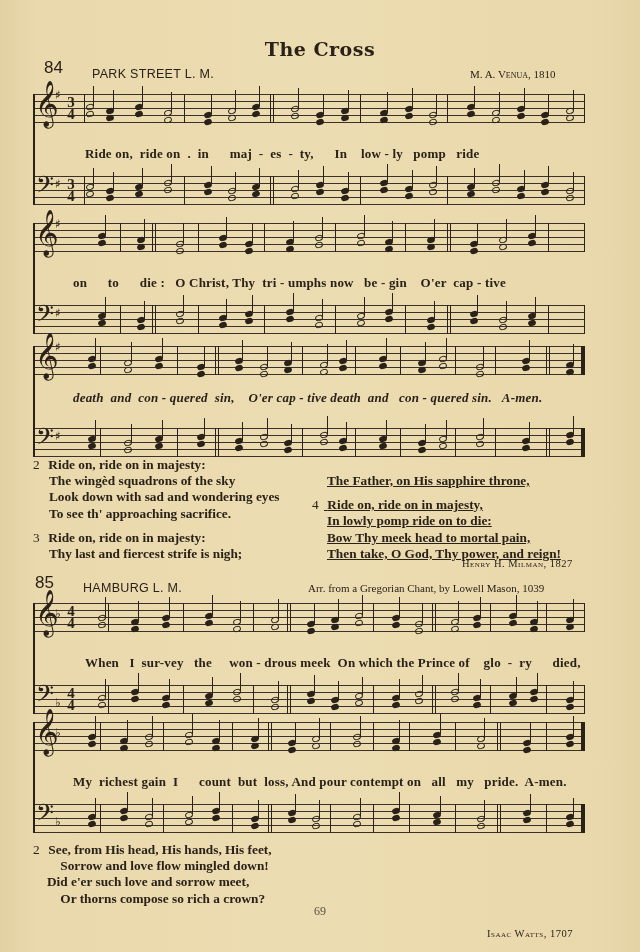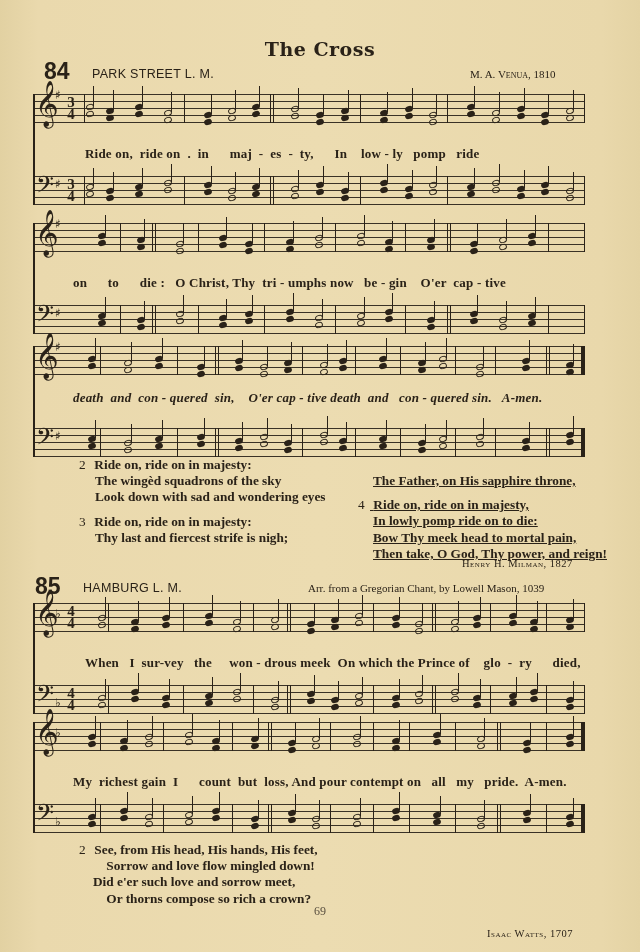--- a/index.html
+++ b/index.html
@@ -1,38 +1,38 @@
 <!DOCTYPE html>
 <html><head>
 <meta charset="utf-8">
 <style>
   html,body{margin:0;padding:0;}
   body{width:640px;height:952px;background:#e9d9ac;position:relative;overflow:hidden;font-family:"DejaVu Serif",serif;color:#2a2218;}
   .page{position:absolute;left:0;top:0;width:640px;height:952px;background:linear-gradient(90deg,#e2d1a2 0%,#ead9ad 6%,#ecdcb1 50%,#e9d8ab 94%,#e4d3a4 100%);}
   .title{position:absolute;top:38px;left:0;width:640px;text-align:center;font-family:"DejaVu Serif",serif;font-weight:bold;font-size:19px;letter-spacing:0.5px;}
-  .hymn-num{position:absolute;font-family:"Liberation Sans",sans-serif;font-size:23px;font-weight:bold;}
+  .hymn-num{position:absolute;font-family:"Liberation Sans",sans-serif;font-size:17px;}
   .tune{position:absolute;font-family:"Liberation Sans",sans-serif;font-size:12.5px;letter-spacing:0.3px;}
   .composer{position:absolute;font-family:"Liberation Serif",serif;font-size:11px;}
   .sc{font-variant:small-caps;}
   .system{position:absolute;left:33px;}
   .staff{position:absolute;left:0;height:32px;}
   .staff .line{position:absolute;left:0;right:0;height:1px;background:#3a3226;}
   .brace-line{position:absolute;left:0;width:2px;background:#2a2218;}
   .barline{position:absolute;width:1px;background:#2a2218;}
   .barline.thick{width:4px;}
   .clef{position:absolute;font-family:"DejaVu Sans",sans-serif;color:#2a2218;}
   .keysig{position:absolute;font-family:"DejaVu Sans",sans-serif;font-size:12px;}
   .timesig{position:absolute;font-family:"Liberation Serif",serif;font-weight:bold;font-size:15px;line-height:12px;text-align:center;}
   .note{position:absolute;width:8px;height:6px;border-radius:50%;background:#2a2218;transform:rotate(-20deg);}
   .note.half{background:transparent;border:1.5px solid #2a2218;width:6px;height:4px;}
   .stem{position:absolute;width:1px;background:#2a2218;}
   .lyrics{position:absolute;left:0;font-family:"Liberation Serif",serif;font-weight:bold;font-size:13px;white-space:pre;letter-spacing:0.2px;}
   .verses{position:absolute;font-family:"Liberation Serif",serif;font-weight:bold;font-size:13.3px;line-height:16.2px;}
   .verse{margin-bottom:8px;}
-  .vline{white-space:pre;margin-left:46px;}
+  .vline{white-space:pre;}
   .vnum{display:inline-block;width:12px;font-weight:normal;}
   .author{position:absolute;font-family:"Liberation Serif",serif;font-size:10.5px;font-variant:small-caps;letter-spacing:0.5px;}
   .pagenum{position:absolute;top:904px;left:0;width:640px;text-align:center;font-family:"Liberation Serif",serif;font-size:12px;color:#5a5040;}
 </style>
 </head>
 <body>
 
 <div class="page">
 
   <div class="title">The Cross</div>
@@ -458,20 +458,21 @@
         <div class="stem" style="left: 540px; top: 70px; height: 18px;"></div>
         <div class="lyrics" style="top: 44px; left: 40px; font-style: italic;">death  and  con - quered  sin,    O'er cap - tive death  and   con - quered sin.   A-men.</div>
       </div>
     </div>
 
   <div class="verses" style="left:33px;top:457px;width:300px;">
     <div class="verse">
       <div class="vline"><span class="vnum">2</span> <span>Ride on, ride on in majesty:</span></div>
       <div class="vline" style="padding-left:16px">The wingèd squadrons of the sky</div>
       <div class="vline" style="padding-left:16px">Look down with sad and wondering eyes</div>
+      <div class="vline" style="padding-left:16px">To see th' approaching sacrifice.</div>
     </div>
     <div class="verse">
       <div class="vline"><span class="vnum">3</span> <span>Ride on, ride on in majesty:</span></div>
       <div class="vline" style="padding-left:16px">Thy last and fiercest strife is nigh;</div>
     </div>
   </div>
   <div class="verses" style="left:312px;top:473px;width:320px;text-decoration:underline;">
     <div class="verse">
       <div class="vline" style="padding-left:15px">The Father, on His sapphire throne,</div>
     </div>

